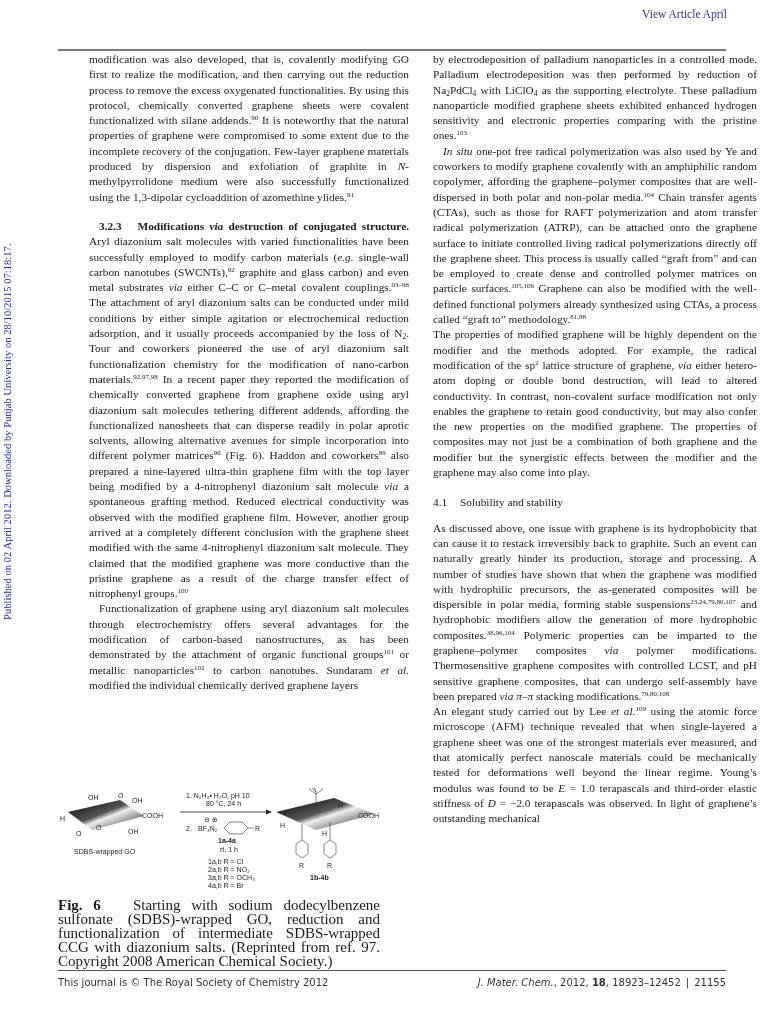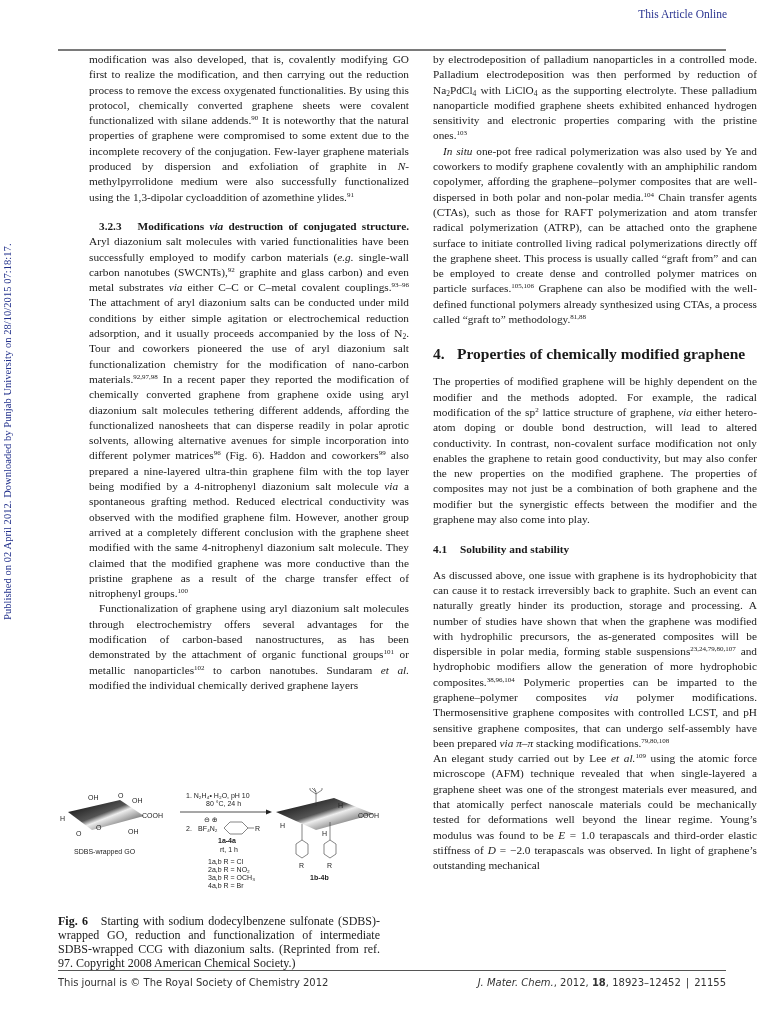--- a/index.html
+++ b/index.html
@@ -15,39 +15,39 @@
          text-align:justify;margin-left:31px; }
   .col-left { left:58px; }
   .col-right { left:402px; width:324px; }
   .col p { margin:0; }
   .indent { text-indent:10px; }
   sup { font-size:7px; line-height:0; vertical-align:4px; }
   sub { font-size:7.5px; line-height:0; vertical-align:-2px; }
   .h3 { font-weight:bold; }
   .h-sec { font-size:15.5px; font-weight:bold; margin:18px 0 11px 0; line-height:18px; }
   .h-sec .num { display:inline-block; width:24px; }
-  .h-sub { font-size:11.3px; font-weight:bold; margin:15px 0 10px 0; }
+  .h-sub { font-size:11.3px; font-weight:normal; margin:15px 0 10px 0; }
   .h-sub .num { display:inline-block; width:27px; }
   .figure { position:absolute; left:58px; top:788px; width:322px; height:108px; }
-  .fig-caption { position:absolute; left:58px; top:898px; width:322px; font-size:12px; line-height:14px;
-                 text-align:justify;margin-top:16px; }
+  .fig-caption { position:absolute; left:58px; top:898px; width:322px; font-size:15px; line-height:14px;
+                 text-align:justify; }
   .fig-caption b { font-weight:bold; }
   .bottom-rule { position:absolute; top:970px; left:58px; width:668px; height:1px; background:#555; }
   .footer-left { position:absolute; top:977px; left:58px; font-size:10.5px; color:#333;
                  font-family:"DejaVu Sans", "Liberation Sans", sans-serif; font-size:10px;text-align:center; }
   .footer-right { position:absolute; top:977px; right:54px; font-size:10px; color:#333;
                   font-family:"DejaVu Sans", "Liberation Sans", sans-serif; }
   .footer-right i { font-style:italic;margin-top:48px; }
   .footer-right .sep { display:inline-block; margin:0 5px; }
   .mol-label { font-family:"Liberation Sans", sans-serif; font-size:7px; fill:#222; }
 </style>
 </head>
 <body>
 
-<a class="view-online">This Article Online</a>
+<a class="view-online">View Article April</a>
 <div class="top-rule"></div>
 
 <div class="side-stamp">Published on 02 April 2012. Downloaded by Punjab University on 28/10/2015 07:18:17.</div>
 
 <div class="col col-left">
   <p><span>modification was also developed, that is, covalently modifying GO first to realize the modification, and then carrying out the reduction process to remove the excess oxygenated functionalities. By using this protocol, chemically converted graphene sheets were covalent functionalized with silane addends.</span><sup>90</sup><span> It is noteworthy that the natural properties of graphene were compromised to some extent due to the incomplete recovery of the conjugation. Few-layer graphene materials produced by dispersion and exfoliation of graphite in </span><i>N</i><span>-methylpyrrolidone medium were also successfully functionalized using the 1,3-dipolar cycloaddition of azomethine ylides.</span><sup>91</sup></p>
   <p class="indent" style="margin-top:14px;"><span class="h3"><span>3.2.3</span>&nbsp;&nbsp;&nbsp;<span>Modifications </span><i>via</i><span> destruction of conjugated structure.</span></span><span> Aryl diazonium salt molecules with varied functionalities have been successfully employed to modify carbon materials (</span><i>e.g.</i><span> single-wall carbon nanotubes (SWCNTs),</span><sup>92</sup><span> graphite and glass carbon) and even metal substrates </span><i>via</i><span> either C–C or C–metal covalent couplings.</span><sup>93–96</sup><span> The attachment of aryl diazonium salts can be conducted under mild conditions by either simple agitation or electrochemical reduction adsorption, and it usually proceeds accompanied by the loss of N</span><sub>2</sub><span>. Tour and coworkers pioneered the use of aryl diazonium salt functionalization chemistry for the modification of nano-carbon materials.</span><sup>92,97,98</sup><span> In a recent paper they reported the modification of chemically converted graphene from graphene oxide using aryl diazonium salt molecules tethering different addends, affording the functionalized nanosheets that can disperse readily in polar aprotic solvents, allowing alternative avenues for simple incorporation into different polymer matrices</span><sup>96</sup><span> (Fig. 6). Haddon and coworkers</span><sup>99</sup><span> also prepared a nine-layered ultra-thin graphene film with the top layer being modified by a 4-nitrophenyl diazonium salt molecule </span><i>via</i><span> a spontaneous grafting method. Reduced electrical conductivity was observed with the modified graphene film. However, another group arrived at a completely different conclusion with the graphene sheet modified with the same 4-nitrophenyl diazonium salt molecule. They claimed that the modified graphene was more conductive than the pristine graphene as a result of the charge transfer effect of nitrophenyl groups.</span><sup>100</sup></p>
   <p class="indent"><span>Functionalization of graphene using aryl diazonium salt molecules through electrochemistry offers several advantages for the modification of carbon-based nanostructures, as has been demonstrated by the attachment of organic functional groups</span><sup>101</sup><span> or metallic nanoparticles</span><sup>102</sup><span> to carbon nanotubes. Sundaram </span><i>et al.</i><span> modified the individual chemically derived graphene layers</span></p>
 </div>
 
@@ -105,21 +105,20 @@
     <text class="mol-label" x="280" y="20">H</text>
     <text class="mol-label" x="300" y="30">COOH</text>
     <text class="mol-label" x="252" y="92" font-weight="bold">1b-4b</text>
   </svg>
 </div>
 <div class="fig-caption"><b>Fig. 6</b>&nbsp;&nbsp;&nbsp;<span>Starting with sodium dodecylbenzene sulfonate (SDBS)-wrapped GO, reduction and functionalization of intermediate SDBS-wrapped CCG with diazonium salts. (Reprinted from ref. 97. Copyright 2008 American Chemical Society.)</span></div>
 
 <div class="col col-right">
   <p><span>by electrodeposition of palladium nanoparticles in a controlled mode. Palladium electrodeposition was then performed by reduction of Na</span><sub>2</sub><span>PdCl</span><sub>4</sub><span> with LiClO</span><sub>4</sub><span> as the supporting electrolyte. These palladium nanoparticle modified graphene sheets exhibited enhanced hydrogen sensitivity and electronic properties comparing with the pristine ones.</span><sup>103</sup></p>
   <p class="indent"><i>In situ</i><span> one-pot free radical polymerization was also used by Ye and coworkers to modify graphene covalently with an amphiphilic random copolymer, affording the graphene–polymer composites that are well-dispersed in both polar and non-polar media.</span><sup>104</sup><span> Chain transfer agents (CTAs), such as those for RAFT polymerization and atom transfer radical polymerization (ATRP), can be attached onto the graphene surface to initiate controlled living radical polymerizations directly off the graphene sheet. This process is usually called “graft from” and can be employed to create dense and controlled polymer matrices on particle surfaces.</span><sup>105,106</sup><span> Graphene can also be modified with the well-defined functional polymers already synthesized using CTAs, a process called “graft to” methodology.</span><sup>81,88</sup></p>
-  <div class="h-sec"><span class="num">4.</span><span>Properties of chemically modified graphene</span></div>
   <p><span>The properties of modified graphene will be highly dependent on the modifier and the methods adopted. For example, the radical modification of the sp</span><sup>2</sup><span> lattice structure of graphene, </span><i>via</i><span> either hetero-atom doping or double bond destruction, will lead to altered conductivity. In contrast, non-covalent surface modification not only enables the graphene to retain good conductivity, but may also confer the new properties on the modified graphene. The properties of composites may not just be a combination of both graphene and the modifier but the synergistic effects between the modifier and the graphene may also come into play.</span></p>
   <div class="h-sub"><span class="num">4.1</span><span>Solubility and stability</span></div>
   <p><span>As discussed above, one issue with graphene is its hydrophobicity that can cause it to restack irreversibly back to graphite. Such an event can naturally greatly hinder its production, storage and processing. A number of studies have shown that when the graphene was modified with hydrophilic precursors, the as-generated composites will be dispersible in polar media, forming stable suspensions</span><sup>23,24,79,80,107</sup><span> and hydrophobic modifiers allow the generation of more hydrophobic composites.</span><sup>38,96,104</sup><span> Polymeric properties can be imparted to the graphene–polymer composites </span><i>via</i><span> polymer modifications. Thermosensitive graphene composites with controlled LCST, and pH sensitive graphene composites, that can undergo self-assembly have been prepared </span><i>via</i><i> π–π</i><span> stacking modifications.</span><sup>79,80,108</sup></p>
   <p><span>An elegant study carried out by Lee </span><i>et al.</i><sup>109</sup><span> using the atomic force microscope (AFM) technique revealed that when single-layered a graphene sheet was one of the strongest materials ever measured, and that atomically perfect nanoscale materials could be mechanically tested for deformations well beyond the linear regime. Young’s modulus was found to be </span><i>E</i><span> = 1.0 terapascals and third-order elastic stiffness of </span><i>D</i><span> = −2.0 terapascals was observed. In light of graphene’s outstanding mechanical</span></p>
 </div>
 
 <div class="bottom-rule"></div>
 <div class="footer-left">This journal is © The Royal Society of Chemistry 2012</div>
 <div class="footer-right"><i>J. Mater. Chem.</i><span>, 2012, </span><b>18</b><span>, 18923–12452</span><span class="sep">|</span><span>21155</span></div>
 

